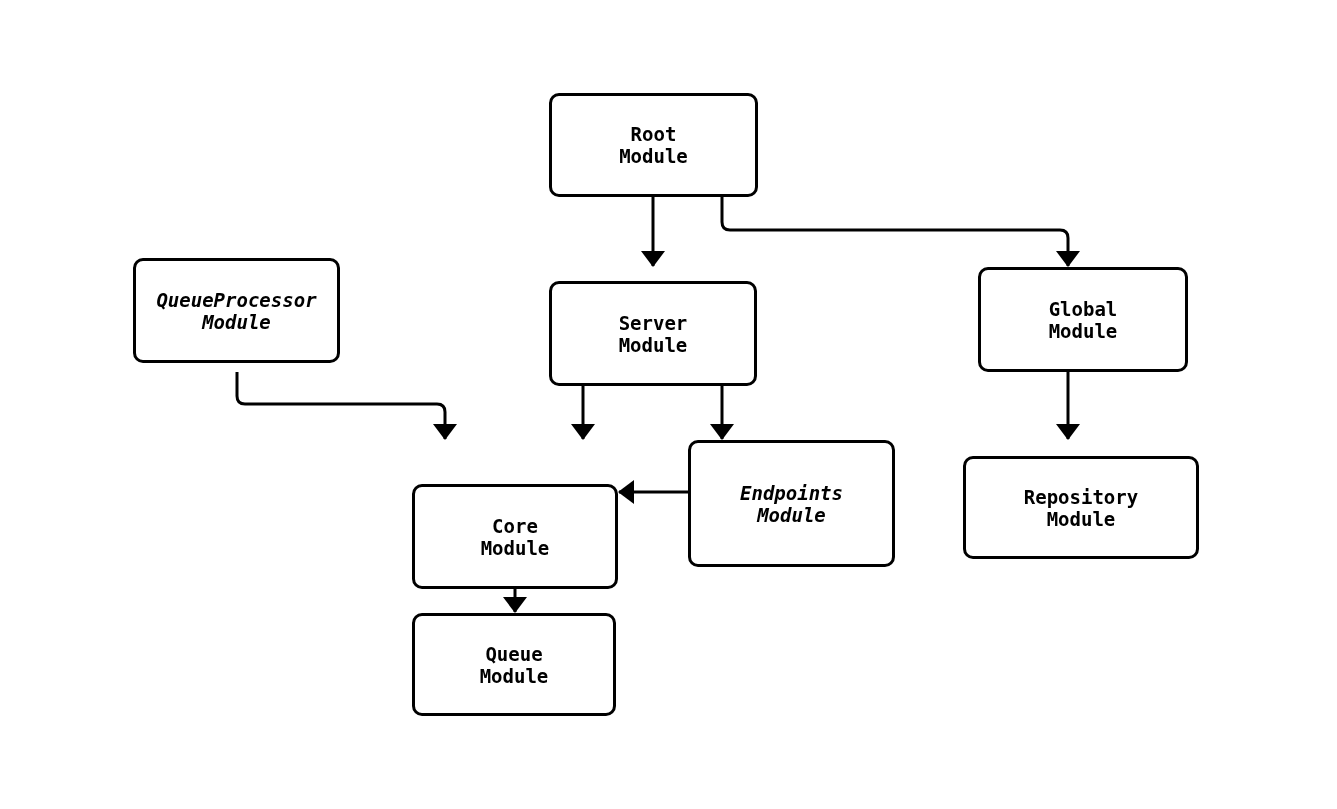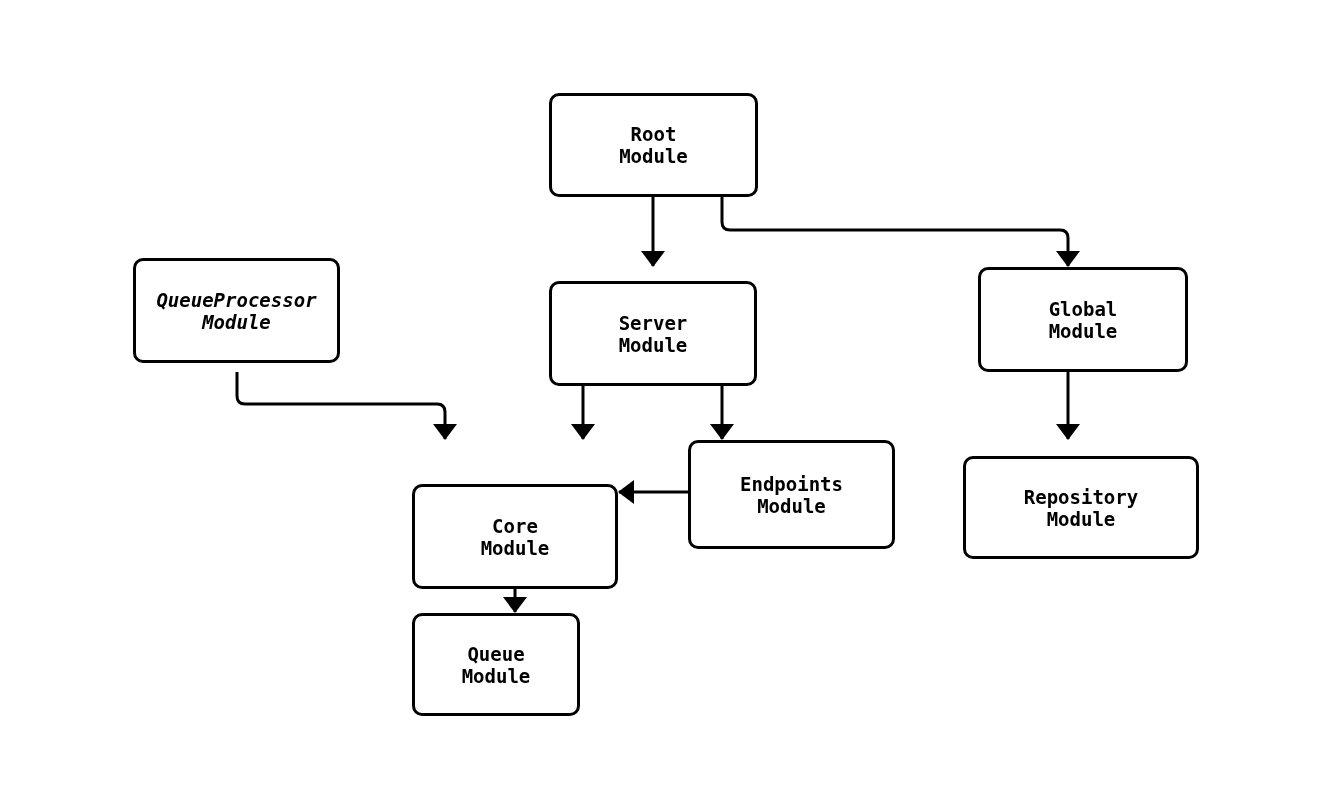--- a/index.html
+++ b/index.html
@@ -90,28 +90,28 @@
   <div class="node" style="left:978px; top:267px; width:210px; height:105px;">
     <span class="node-label">Global
 Module</span>
   </div>
 
   <div class="node" style="left:412px; top:440px; width:206px; height:105px;margin-top:44px;">
     <span class="node-label">Core
 Module</span>
   </div>
 
-  <div class="node" style="left:688px; top:440px; width:207px; height:109px;">
+  <div class="node" style="left:688px; top:440px; width:207px; height:127px;font-style:italic;">
     <span class="node-label">Endpoints
 Module</span>
   </div>
 
   <div class="node" style="left:963px; top:456px; width:236px; height:103px;">
     <span class="node-label">Repository
 Module</span>
   </div>
 
-  <div class="node" style="left:412px; top:613px; width:168px; height:103px;">
+  <div class="node" style="left:412px; top:613px; width:204px; height:103px;">
     <span class="node-label">Queue
 Module</span>
   </div>
 
 </div>
 
 </body></html>

